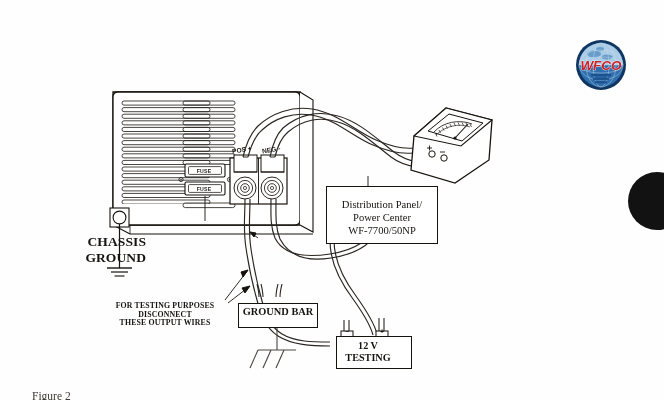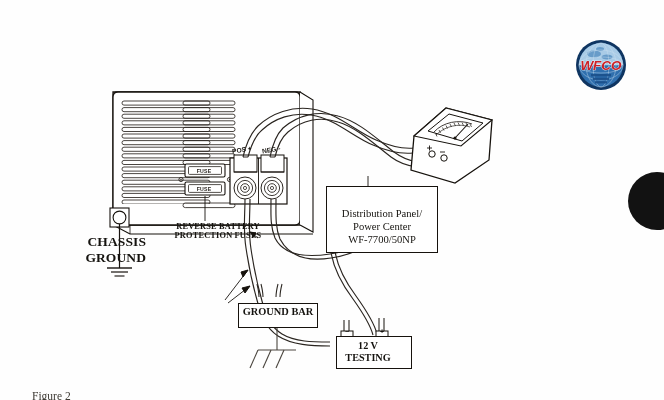--- a/index.html
+++ b/index.html
@@ -63,21 +63,21 @@
     width: 118px;
     font-size: 7.8px;
     letter-spacing: 0.15px;
   }
   
   #distribution-panel-box {
     position: absolute;
     left: 326px;
     top: 186px;
     width: 104px;
-    padding: 21px 3px 5px 3px;
+    padding: 12px 3px 5px 3px;
     border: 1.2px solid #16120d;
     background: #ffffff;
     text-align: center;
     font-size: 10.6px;
     line-height: 1.22;
     color: #15130f;
   }
   
   #ground-bar-box {
     position: absolute;
@@ -392,25 +392,26 @@
 
       <line x1="368" y1="186" x2="368" y2="176" stroke-width="0.9"></line>
     </g>
   </svg>
 
   <div class="lbl" id="chassis-ground-label">
     <div>CHASSIS</div>
     <div>GROUND</div>
   </div>
 
-  <div class="lbl lbl-caps" id="reverse-fuse-label">
-    <div>REVERSE BATTERY</div>
-    <div>PROTECTION FUSES</div>
-  </div>
-
+
+  <div class="lbl lbl-caps" id="testing-note-label">
+    <div>FOR TESTING PURPOSES</div>
+    <div>DISCONNECT</div>
+    <div>THESE OUTPUT WIRES</div>
+  </div>
 
   <div id="distribution-panel-box">
     <div>Distribution Panel/</div>
     <div>Power Center</div>
     <div>WF-7700/50NP</div>
   </div>
 
   <div id="ground-bar-box">
     <span>GROUND BAR</span>
   </div>

